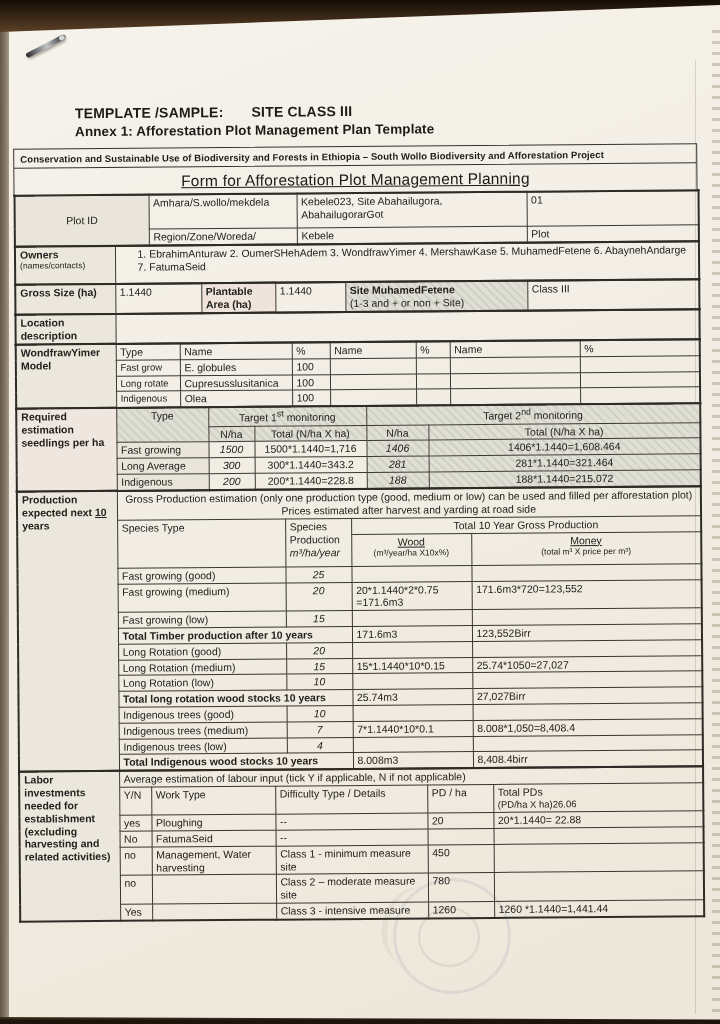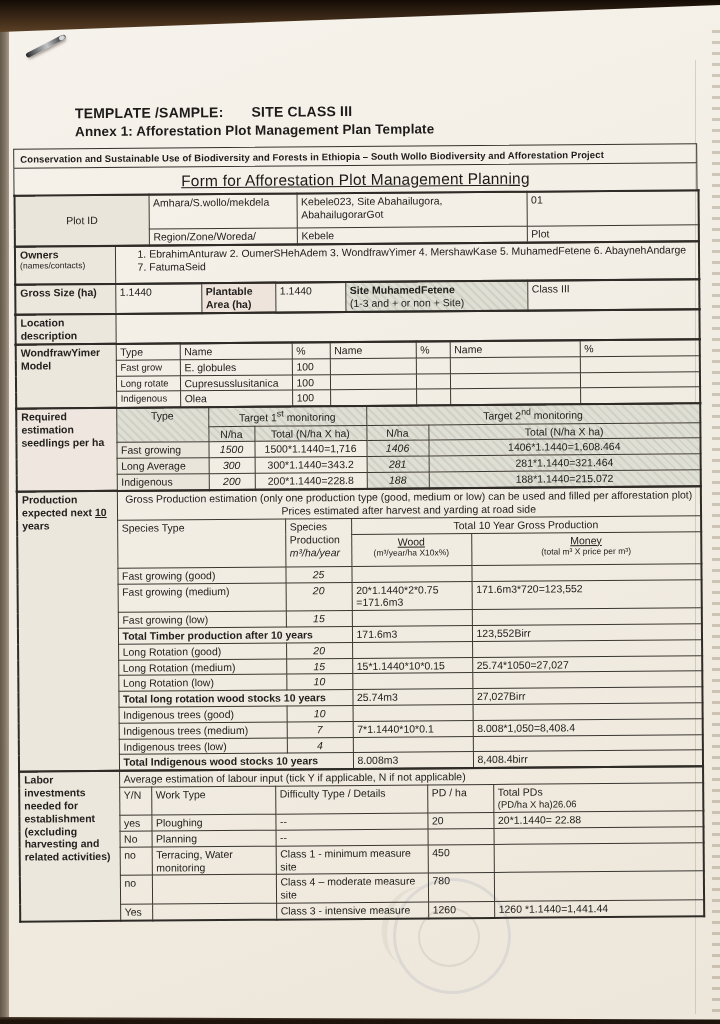--- a/index.html
+++ b/index.html
@@ -396,36 +396,36 @@
         </tr>
         <tr style="height:15px">
           <td>yes</td>
           <td>Ploughing</td>
           <td>--</td>
           <td>20</td>
           <td>20*1.1440= 22.88</td>
         </tr>
         <tr style="height:14px">
           <td>No</td>
-          <td>Planning</td>
+          <td>FatumaSeid</td>
           <td>--</td>
           <td></td>
           <td></td>
         </tr>
         <tr style="height:28px">
           <td>no</td>
-          <td>Terracing, Water monitoring</td>
+          <td>Management, Water harvesting</td>
           <td>Class 1 - minimum measure site</td>
           <td>450</td>
           <td></td>
         </tr>
         <tr style="height:28px">
           <td>no</td>
           <td></td>
-          <td>Class 4 – moderate measure site</td>
+          <td>Class 2 – moderate measure site</td>
           <td>780</td>
           <td></td>
         </tr>
         <tr style="height:17px">
           <td>Yes</td>
           <td></td>
           <td>Class 3 - intensive measure</td>
           <td>1260</td>
           <td>1260 *1.1440=1,441.44</td>
         </tr>

